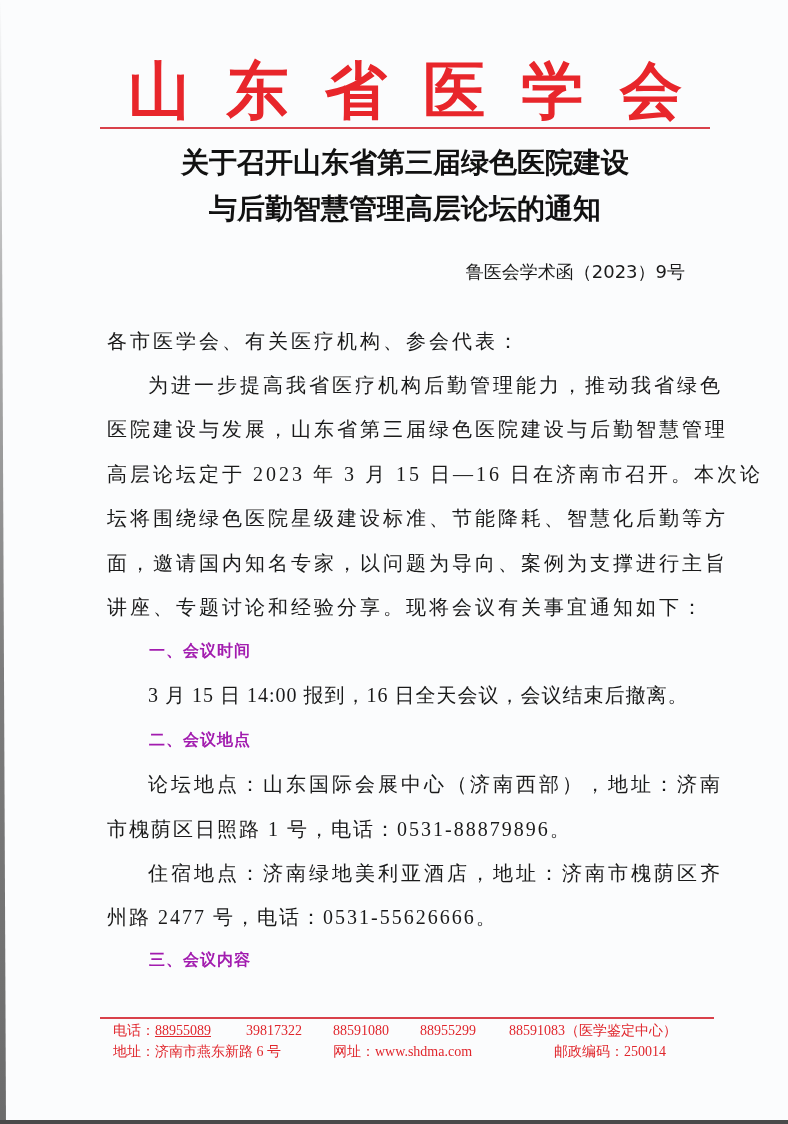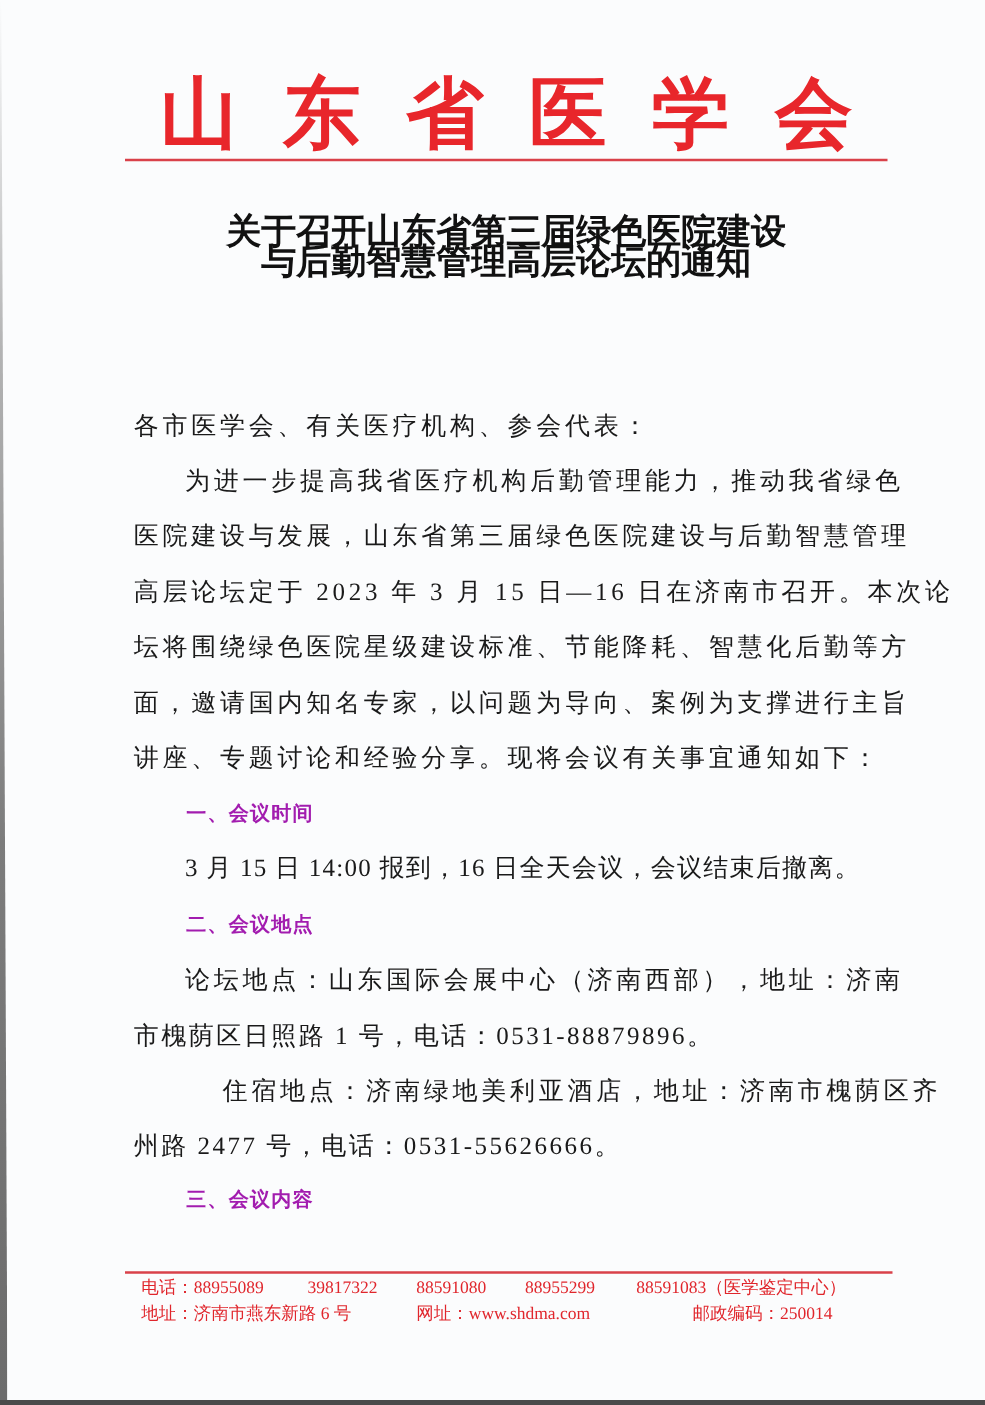--- a/index.html
+++ b/index.html
@@ -71,21 +71,21 @@
     position: absolute;
     left: 100px;
     width: 610px;
     text-align: center;
     font-family: "DejaVu Sans", "Liberation Sans", sans-serif;
     font-weight: bold;
     font-size: 28px;
     line-height: 34px;
     color: #111;
   }
-  .title.l1 { top: 146px; margin-top: 22px; }
+  .title.l1 { top: 146px; }
   .title.l2 { top: 192px; }
 
   .doc-number {
     position: absolute;
     right: 103px;
     top: 260px;
     font-family: "DejaVu Sans", "Liberation Sans", sans-serif;
     font-size: 18px;
     line-height: 24px;
     color: #1a1a1a;
@@ -150,45 +150,46 @@
     <span>省</span>
     <span>医</span>
     <span>学</span>
     <span>会</span>
   </div>
   <div class="head-rule"></div>
 
   <div class="title l1">关于召开山东省第三届绿色医院建设</div>
   <div class="title l2">与后勤智慧管理高层论坛的通知</div>
 
+  <div class="doc-number">鲁医会学术函（2023）9号</div>
 
   <div class="line" style="top:327px;">各市医学会、有关医疗机构、参会代表：</div>
 
   <div class="line indent" style="top:371px;">为进一步提高我省医疗机构后勤管理能力，推动我省绿色</div>
   <div class="line" style="top:415px;">医院建设与发展，山东省第三届绿色医院建设与后勤智慧管理</div>
   <div class="line" style="top:460px;">高层论坛定于 2023 年 3 月 15 日—16 日在济南市召开。本次论</div>
   <div class="line" style="top:504px;">坛将围绕绿色医院星级建设标准、节能降耗、智慧化后勤等方</div>
   <div class="line" style="top:549px;">面，邀请国内知名专家，以问题为导向、案例为支撑进行主旨</div>
   <div class="line" style="top:593px;">讲座、专题讨论和经验分享。现将会议有关事宜通知如下：</div>
 
   <div class="heading" style="top:637px;">一、会议时间</div>
   <div class="line indent" style="top:681px; letter-spacing:1px;">3 月 15 日 14:00 报到，16 日全天会议，会议结束后撤离。</div>
 
   <div class="heading" style="top:726px;">二、会议地点</div>
   <div class="line indent" style="top:770px;">论坛地点：山东国际会展中心（济南西部），地址：济南</div>
   <div class="line" style="top:815px; letter-spacing:2px;">市槐荫区日照路 1 号，电话：0531-88879896。</div>
-  <div class="line indent" style="top:859px;margin-left:30px;">住宿地点：济南绿地美利亚酒店，地址：济南市槐荫区齐</div>
+  <div class="line indent" style="top:859px;">住宿地点：济南绿地美利亚酒店，地址：济南市槐荫区齐</div>
   <div class="line" style="top:903px; letter-spacing:2px;">州路 2477 号，电话：0531-55626666。</div>
 
   <div class="heading" style="top:946px;">三、会议内容</div>
 
   <div class="foot-rule"></div>
   <div class="footer-row r1">
     <span style="left:0px;">
-      <span style="position:static;">电话：</span><span style="position:static;">88955089</span>
+      <span style="position:static;">电话：</span><span style="position:static;text-decoration:underline;">88955089</span>
     </span>
     <span style="left:133px;">39817322</span>
     <span style="left:220px;">88591080</span>
     <span style="left:307px;">88955299</span>
     <span style="left:396px;">88591083（医学鉴定中心）</span>
   </div>
   <div class="footer-row r2">
     <span style="left:0px;">地址：济南市燕东新路 6 号</span>
     <span style="left:220px;">网址：www.shdma.com</span>
     <span style="left:441px;">邮政编码：250014</span>

